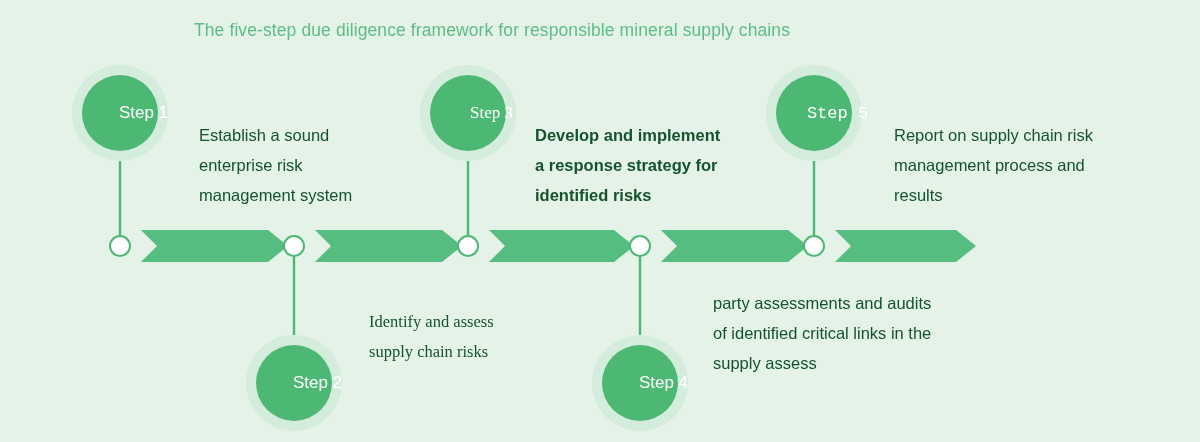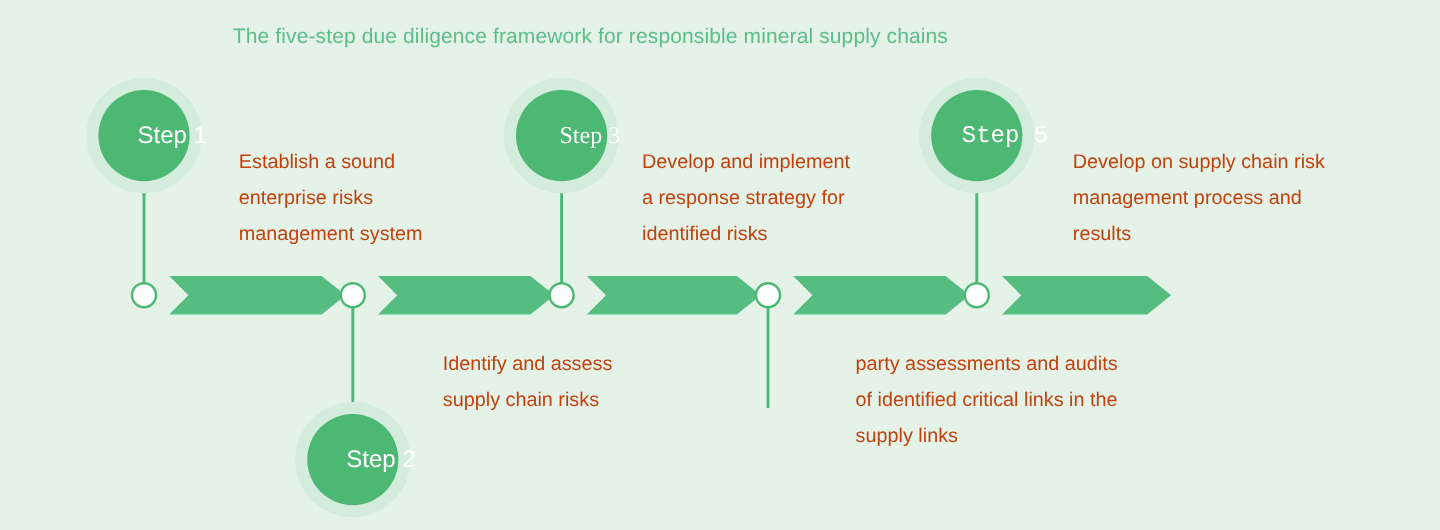--- a/index.html
+++ b/index.html
@@ -57,29 +57,29 @@
     width: 76px;
     height: 76px;
     border-radius: 50%;
     background: #4cb873;
     display: flex;
     align-items: center;
     justify-content: center;
   }
   .step-node .disc span {
     color: #ffffff;
-    font-size: 20px;
+    font-size: 17px;
     white-space: nowrap;
     margin-left: 47px;
   }
 
   
   .desc {
     position: absolute;
-    color: #c2410c;
+    color: #14532d;
     font-size: 16.5px;
     line-height: 30px;
   }
 
   
   .marker {
     position: absolute;
     width: 22px;
     height: 22px;
     border-radius: 50%;
@@ -118,55 +118,60 @@
   <div class="marker" style="left:629px; top:235px;"></div>
   <div class="marker" style="left:803px; top:235px;"></div>
 
   <div class="step-node" style="left:72px; top:65px;">
     <div class="disc">
       <span>Step 1</span>
     </div>
   </div>
   <div class="desc" style="left:199px; top:120px; width:205px;">
     <div>Establish a sound</div>
-    <div>enterprise risks</div>
+    <div>enterprise risk</div>
     <div>management system</div>
   </div>
 
   <div class="step-node" style="left:246px; top:335px;text-align:right;">
     <div class="disc">
       <span>Step 2</span>
     </div>
   </div>
-  <div class="desc" style="left:369px; top:288px; width:220px;">
+  <div class="desc" style="left:369px; top:307px; width:220px;font-family:Liberation Serif, serif;">
     <div>Identify and assess</div>
     <div>supply chain risks</div>
   </div>
 
   <div class="step-node" style="left:420px; top:65px;font-family:Liberation Serif, serif;">
     <div class="disc">
       <span>Step 3</span>
     </div>
   </div>
-  <div class="desc" style="left:535px; top:120px; width:225px;">
+  <div class="desc" style="left:535px; top:120px; width:225px;font-weight:bold;">
     <div>Develop and implement</div>
     <div>a response strategy for</div>
     <div>identified risks</div>
   </div>
 
+  <div class="step-node" style="left:592px; top:335px;">
+    <div class="disc">
+      <span>Step 4</span>
+    </div>
+  </div>
   <div class="desc" style="left:713px; top:288px; width:280px;">
     <div>party assessments and audits</div>
     <div>of identified critical links in the</div>
-    <div>supply links</div>
+    <div>supply assess</div>
   </div>
 
   <div class="step-node" style="left:766px; top:65px;font-family:Liberation Mono, monospace;">
     <div class="disc">
       <span>Step 5</span>
     </div>
   </div>
   <div class="desc" style="left:894px; top:120px; width:250px;">
-    <div>Develop on supply chain risk</div>
+    <div>Report on supply chain risk</div>
     <div>management process and</div>
     <div>results</div>
   </div>
 
 </div>
 
 </body></html>

